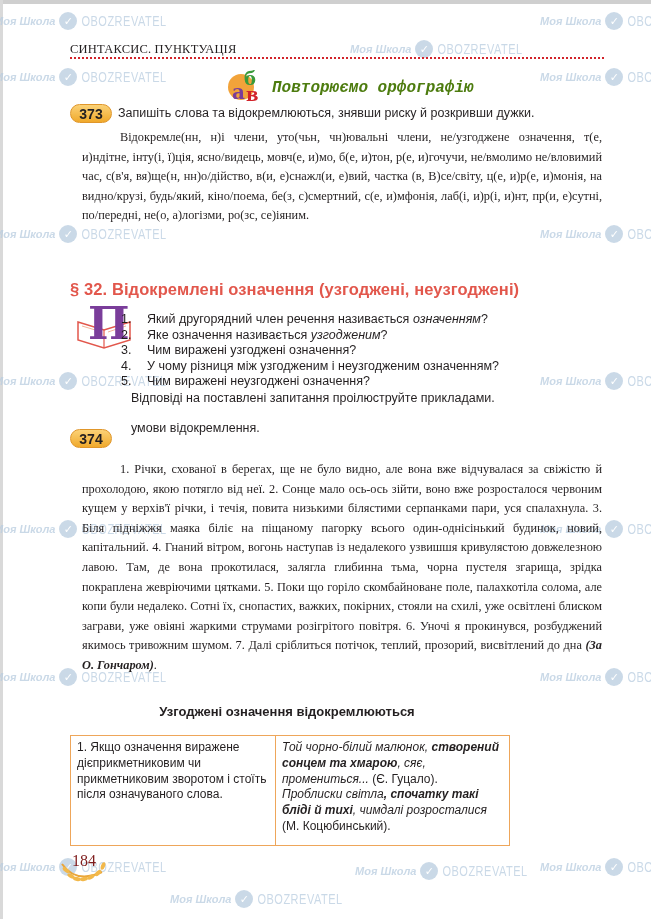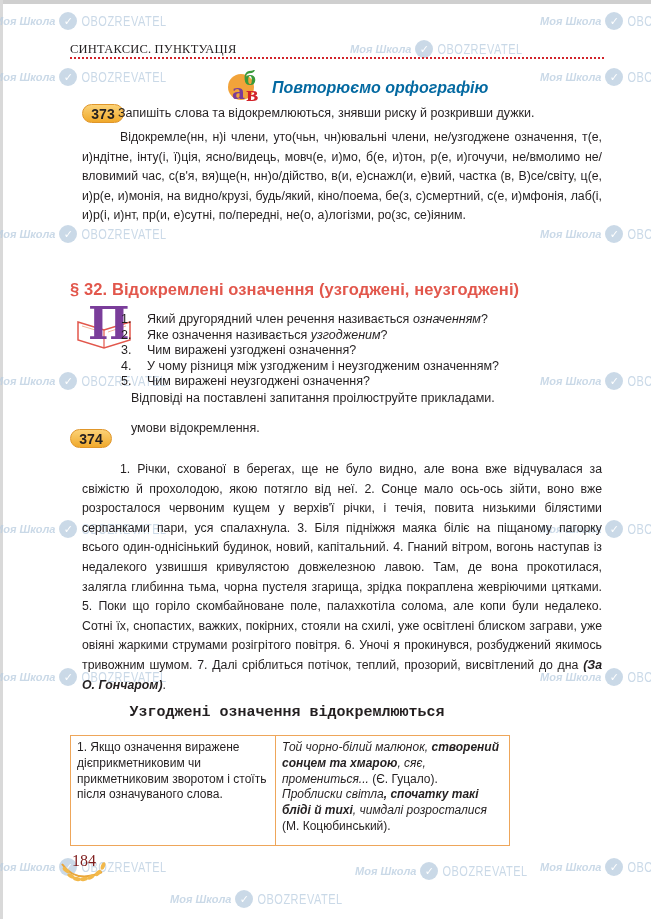--- a/index.html
+++ b/index.html
@@ -16,39 +16,39 @@
 
   .running-head { position: absolute; left: 70px; top: 42px; font-family: "Liberation Serif", serif; font-size: 12.5px; letter-spacing: 0.2px; color: #231f20; }
   .running-rule { position: absolute; left: 70px; top: 57px; width: 534px; height: 3px; border-top: 2px dotted #d2232a; }
 
   .ortho-heading { position: absolute; left: 226px; top: 70px; display: flex; align-items: center; gap: 6px; }
   .abv-icon { position: relative; width: 40px; height: 36px; }
   .abv-icon .bg-circle { position: absolute; left: 2px; top: 4px; width: 26px; height: 26px; border-radius: 50%; background: #f2a33a; }
   .abv-icon .l-a { position: absolute; left: 6px; top: 10px; font-family: "DejaVu Serif", serif; font-weight: bold; font-size: 20px; color: #7a3d9a; }
   .abv-icon .l-b { position: absolute; left: 18px; top: -2px; font-family: "DejaVu Serif", serif; font-weight: bold; font-size: 18px; color: #3a9a3a; }
   .abv-icon .l-v { position: absolute; left: 20px; top: 14px; font-family: "DejaVu Serif", serif; font-weight: bold; font-size: 18px; color: #d2232a; }
-  .ortho-title { font-family: Liberation Sans, sans-serif; font-style: italic; font-weight: bold; font-size: 16px; color: #0369a1; }
+  .ortho-title { font-family: Liberation Mono, monospace; font-style: italic; font-weight: bold; font-size: 16px; color: #4d7c0f; }
 
   .ex-badge { position: absolute; display: inline-flex; align-items: center; justify-content: center; width: 42px; height: 19px; border-radius: 10px; background: linear-gradient(#fbd277, #f0a92b); border: 1px solid #e0962a; font-family: "Liberation Sans", sans-serif; font-weight: bold; font-size: 14px; color: #231f20; }
   .task-text { position: absolute; font-family: "Liberation Sans", sans-serif; font-size: 12.5px; line-height: 16px; color: #231f20; }
 
-  .body-para { position: absolute; font-family: Liberation Sans, sans-serif; font-size: 12.3px; line-height: 19.6px; color: #231f20; text-align: justify; }
+  .body-para { position: absolute; font-family: Liberation Serif, serif; font-size: 12.3px; line-height: 19.6px; color: #231f20; text-align: justify; }
 
   .section-title { position: absolute; left: 70px; top: 280px; font-family: Liberation Sans, sans-serif; font-weight: bold; font-size: 16.5px; color: #e2574c; letter-spacing: 0.1px; }
 
   .p-icon { position: absolute; left: 76px; top: 308px; width: 60px; height: 44px; }
   .p-icon .book { position: absolute; left: 0; top: 10px; width: 58px; height: 32px; }
   .p-icon .letter { position: absolute; left: 12px; top: -6px; font-family: "DejaVu Serif", serif; font-weight: bold; font-size: 44px; line-height: 44px; color: #7a3d9a; }
 
   .questions { position: absolute; left: 121px; top: 312px; font-family: "Liberation Sans", sans-serif; font-size: 12.5px; line-height: 15.6px; color: #231f20; list-style: none; }
   .questions li { display: flex; }
   .questions .qn { width: 26px; }
   .answer-note { position: absolute; left: 131px; top: 391px; font-family: "Liberation Sans", sans-serif; font-size: 12.5px; color: #231f20; }
 
-  .table-title { position: absolute; left: 0; width: 574px; top: 704px; text-align: center; font-family: Liberation Mono, monospace; font-weight: bold; font-size: 15px; color: #231f20; }
+  .table-title { position: absolute; left: 0; width: 574px; top: 704px; text-align: center; font-family: Liberation Sans, sans-serif; font-weight: bold; font-size: 13px; color: #231f20; }
   .rules-table { position: absolute; left: 70px; top: 735px; width: 440px; height: 111px; border: 1.5px solid #eea65a; display: flex; }
   .rules-table .c1 { width: 205px; border-right: 1.5px solid #eea65a; padding: 4px 6px; font-family: "Liberation Sans", sans-serif; font-size: 12px; line-height: 15.8px; }
   .rules-table .c2 { flex: 1; padding: 4px 6px; font-family: "Liberation Sans", sans-serif; font-size: 12px; line-height: 15.8px; }
   .rules-table .i { font-style: italic; margin-top: 41px; }
   .rules-table .bi { font-style: italic; font-weight: bold; }
 
   .page-num { position: absolute; left: 72px; top: 852px; font-family: "Liberation Serif", serif; font-size: 16px; color: #7f1d1d; }
   .laurel { position: absolute; left: 58px; top: 858px; width: 50px; height: 28px; }
 </style>
 </head>
@@ -149,21 +149,21 @@
 <div class="ortho-heading">
   <div class="abv-icon">
     <div class="bg-circle"></div>
     <span class="l-a">а</span>
     <span class="l-b">б</span>
     <span class="l-v">в</span>
   </div>
   <span class="ortho-title">Повторюємо орфографію</span>
 </div>
 
-<div class="ex-badge" style="left:82px;top:104px">373</div>
+<div class="ex-badge" style="left:70px;top:104px">373</div>
 <div class="task-text" style="left:118px;top:105px">Запишіть слова та відокремлюються, знявши риску й розкривши дужки.</div>
 <div class="body-para" style="left:82px;top:128px;width:520px;text-indent:38px">Відокремле(нн, н)і члени, уто(чьн, чн)ювальні члени, не/узгоджене означення, т(е, и)ндітне, інту(і, ї)ція, ясно/видець, мовч(е, и)мо, б(е, и)тон, р(е, и)гочучи, не/вмолимо не/вловимий час, с(в'я, вя)ще(н, нн)о/дійство, в(и, е)снажл(и, е)вий, частка (в, В)се/світу, ц(е, и)р(е, и)монія, на видно/крузі, будь/який, кіно/поема, бе(з, с)смертний, с(е, и)мфонія, лаб(і, и)р(і, и)нт, пр(и, е)сутні, по/передні, не(о, а)логізми, ро(зс, се)іяним.</div>
 
 <div class="section-title">§ 32. Відокремлені означення (узгоджені, неузгоджені)</div>
 
 <div class="p-icon">
   <svg class="book" viewBox="0 0 58 32">
     <path d="M2 4 L28 12 L54 4 L54 22 L28 30 L2 22 Z" fill="none" stroke="#e2574c" stroke-width="1.5"></path>
     <path d="M28 12 L28 30" stroke="#e2574c" stroke-width="1.2"></path>
     <path d="M6 8 L26 14 M32 14 L50 8" stroke="#f2b49a" stroke-width="1"></path>

